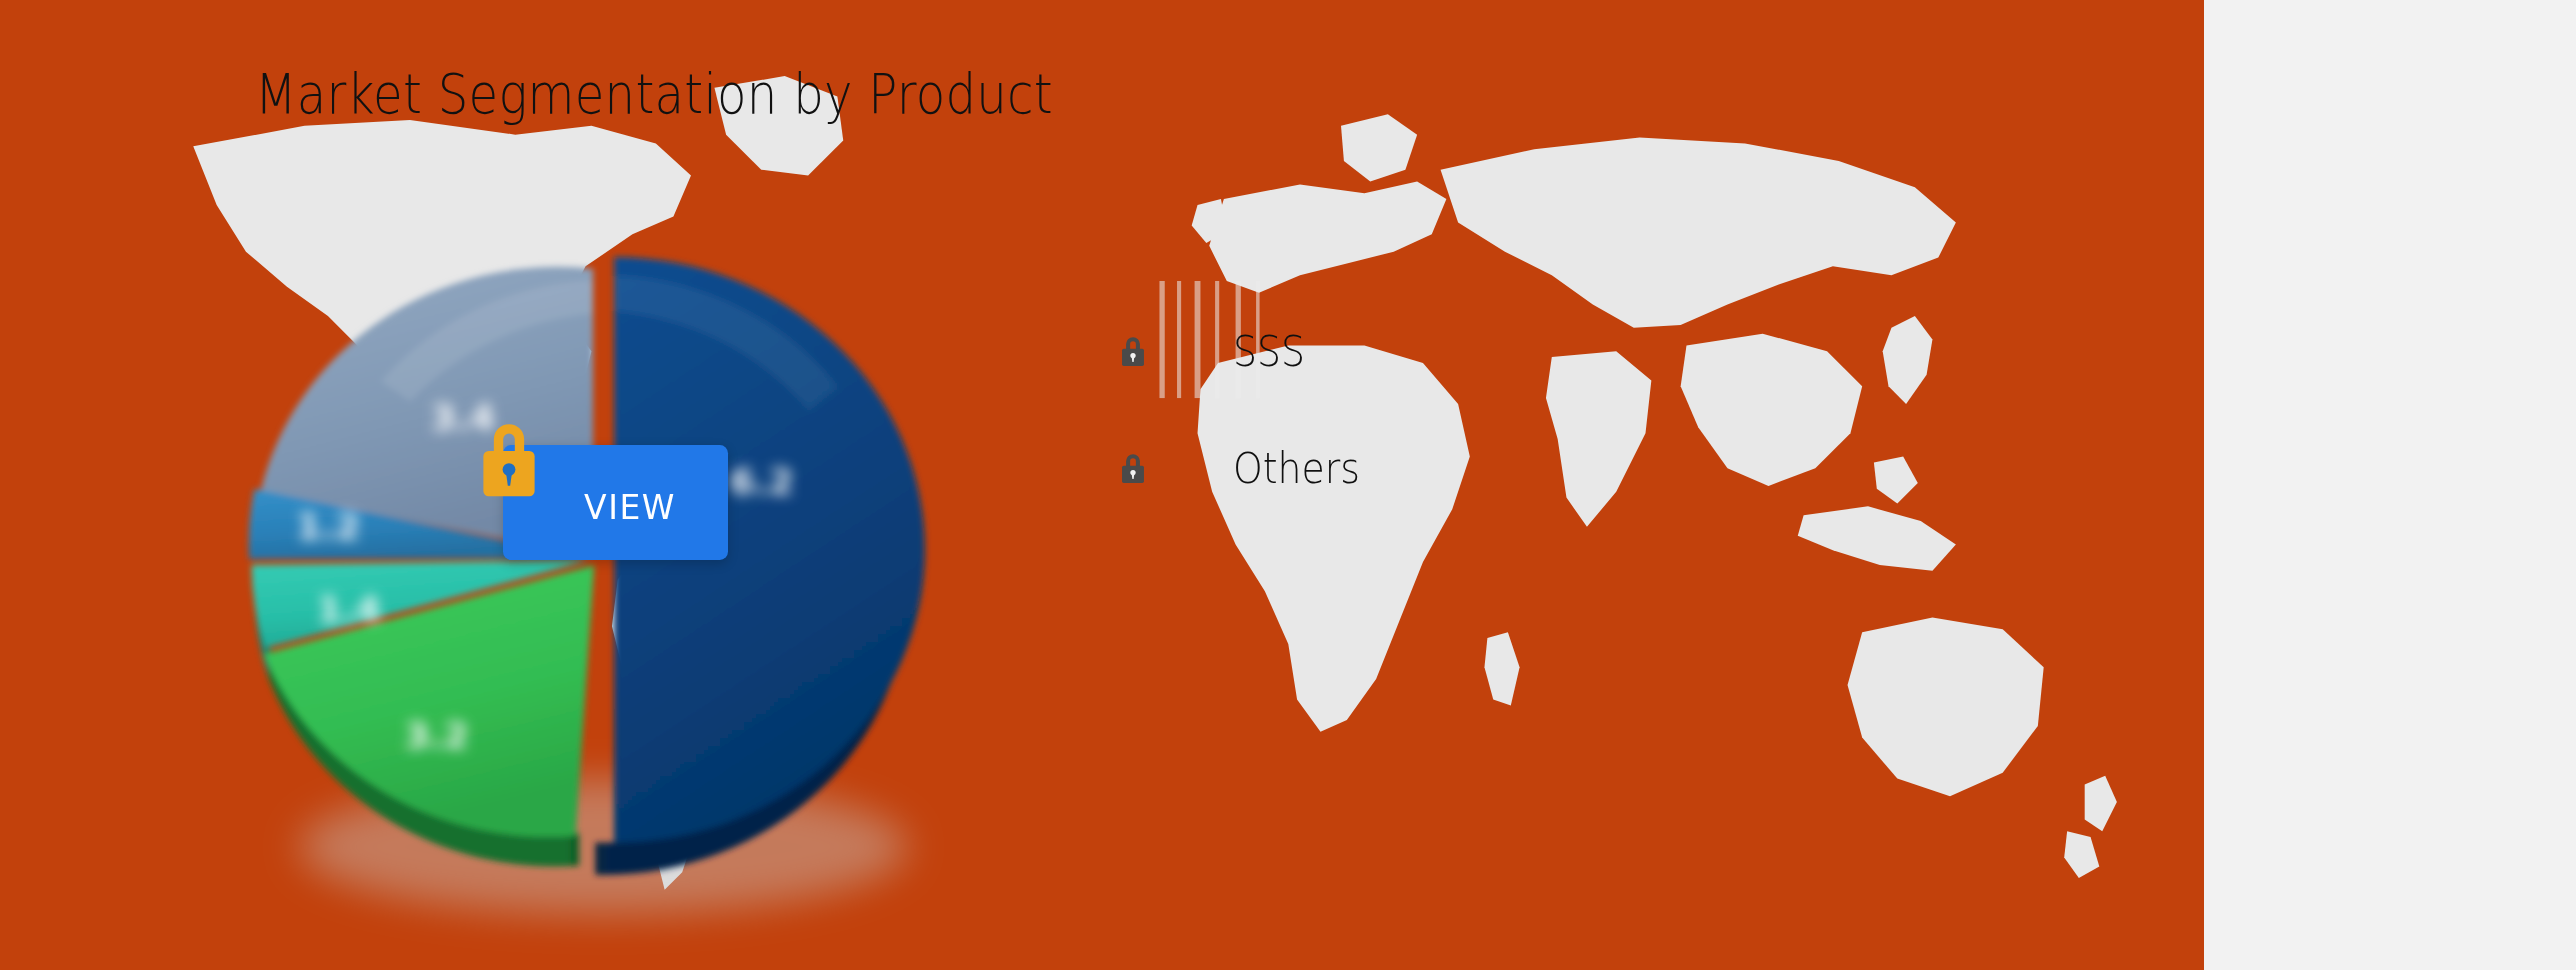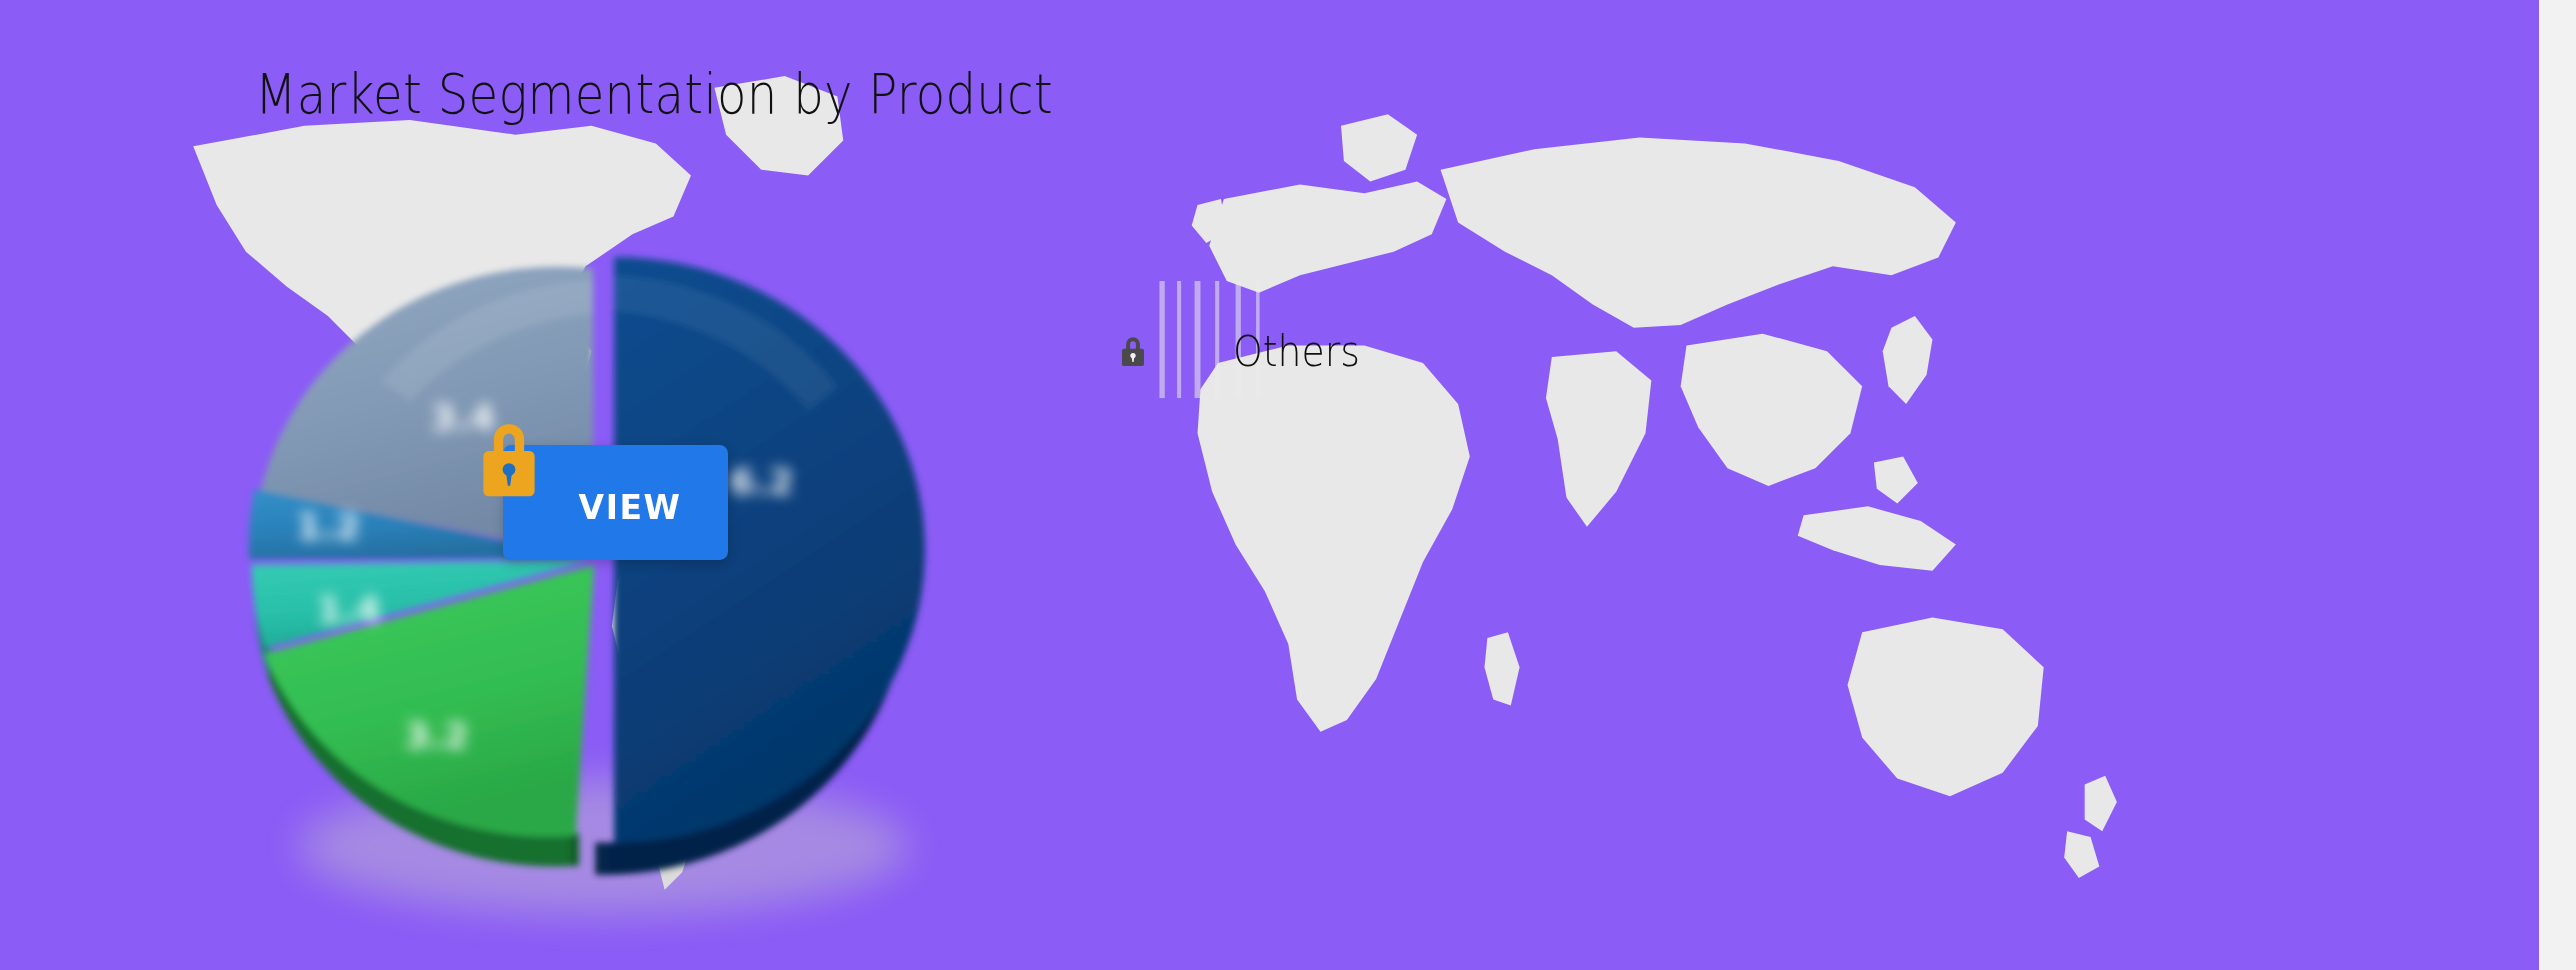--- a/index.html
+++ b/index.html
@@ -7,23 +7,23 @@
     margin: 0;
     padding: 0;
     background: #f2f2f2;
   }
   body {
     font-family: "Liberation Sans", sans-serif;
   }
 
   #canvas {
     position: relative;
-    width: 2539px;
+    width: 2204px;
     height: 970px;
-    background: #8b5cf6;
+    background: #c2410c;
     overflow: hidden;
   }
 
   
   #worldmap {
     position: absolute;
     left: 0;
     top: 0;
     width: 2576px;
     height: 970px;
@@ -86,21 +86,21 @@
     border-radius: 8.2px;
     box-shadow: 0 3.5px 10.5px rgba(0,0,0,0.18);
     display: flex;
     align-items: center;
     justify-content: center;
     cursor: pointer;
   }
   #view-button-label {
     color: #ffffff;
     font-size: 33px;
-    font-weight: bold;
+    font-weight: normal;
     letter-spacing: 1.5px;
     font-family: "DejaVu Sans", sans-serif;
     padding-left: 29px;
     margin-top: 9px;
   }
   #view-lock {
     position: absolute;
     left: 8.2px;
     top: 5.9px;
     width: 66px;
@@ -319,20 +319,32 @@
 
         <circle cx="56" cy="92" r="11" fill="#1f6fc4"></circle>
         <path d="M 51 98 L 61 98 L 58 120 L 54 120 Z" fill="#1f6fc4"></path>
       </svg>
     </div>
 
   </div>
 
   <div id="legend">
 
+    <div class="legend-row">
+      <span class="legend-lock">
+        <svg viewBox="0 0 52 56" aria-hidden="true">
+          <path d="M 14 26 L 14 16 A 12 12 0 0 1 38 16 L 38 26 L 31 26 L 31 16
+                   A 5 5 0 0 0 21 16 L 21 26 Z" fill="#4a4a4a"></path>
+          <rect x="7" y="24" width="38" height="30" rx="3" fill="#4a4a4a"></rect>
+          <circle cx="26" cy="36" r="4.6" fill="#f2f2f2"></circle>
+          <path d="M 23.8 39 L 28.2 39 L 27.1 47 L 24.9 47 Z" fill="#f2f2f2"></path>
+        </svg>
+      </span>
+      <span class="legend-text">SSS</span>
+    </div>
 
 
 
 
     <div class="legend-row">
       <span class="legend-lock">
         <svg viewBox="0 0 52 56" aria-hidden="true">
           <path d="M 14 26 L 14 16 A 12 12 0 0 1 38 16 L 38 26 L 31 26 L 31 16
                    A 5 5 0 0 0 21 16 L 21 26 Z" fill="#4a4a4a"></path>
           <rect x="7" y="24" width="38" height="30" rx="3" fill="#4a4a4a"></rect>

